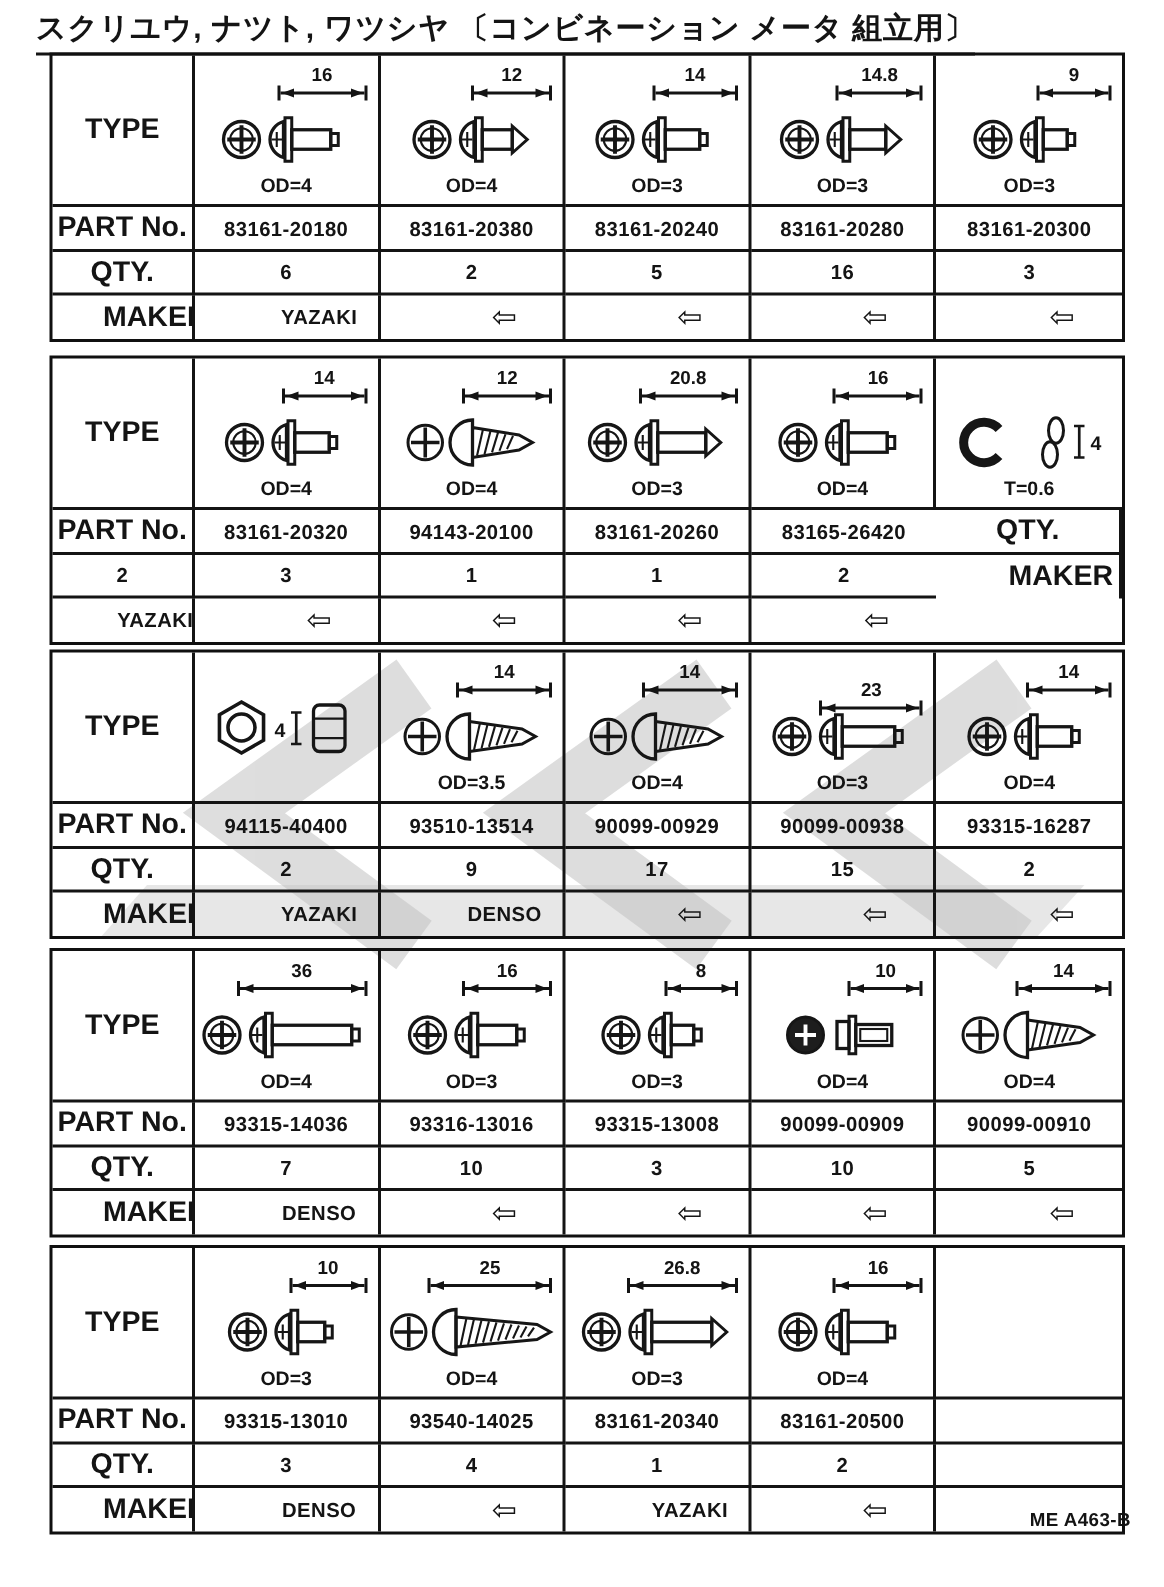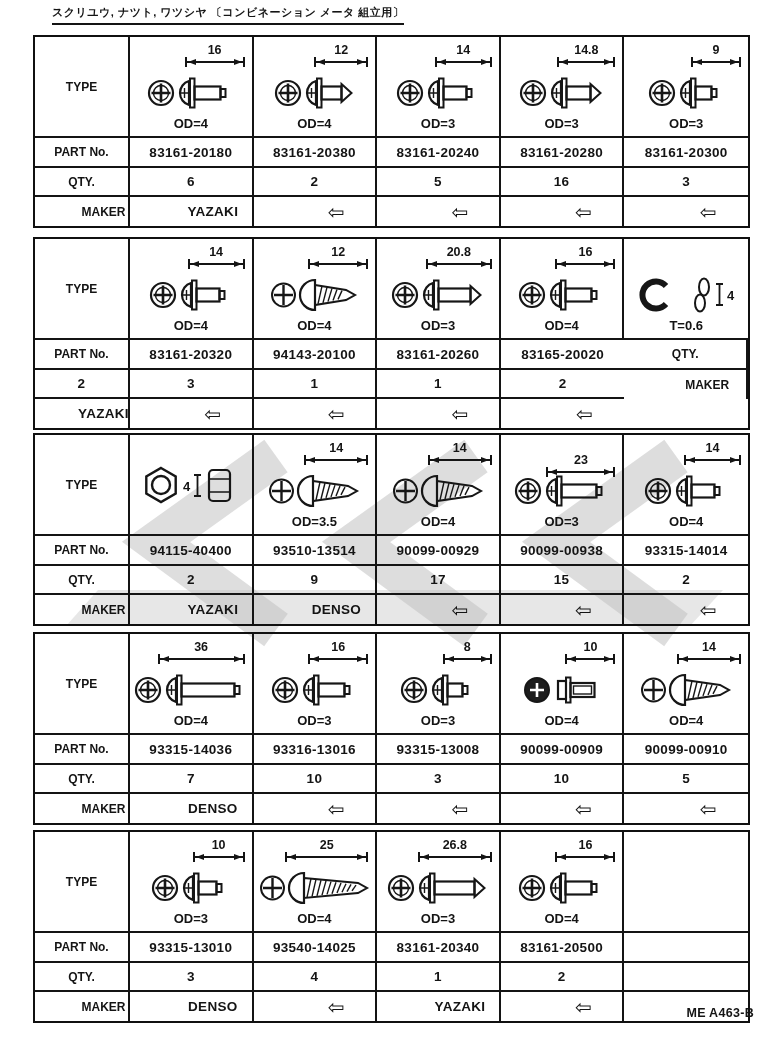--- a/index.html
+++ b/index.html
@@ -1,36 +1,36 @@
 <!DOCTYPE html>
 <html><head>
 <meta charset="utf-8">
 <style>
   html,body{margin:0;padding:0;}
   body{
     width:776px;height:1058px;position:relative;background:#ffffff;
     font-family:"Liberation Sans",sans-serif;color:#141414;overflow:hidden;
   }
   .title{
-    position:absolute;left:52px;top:5px;font-size:11px;font-weight:700;
+    position:absolute;left:24px;top:5px;font-size:20px;font-weight:700;
     letter-spacing:0.5px;border-bottom:2.5px solid #141414;padding-bottom:3px;
   }
   #watermark{position:absolute;left:28px;top:438px;z-index:0;}
   .ptable{
     position:absolute;left:33px;width:717px;height:193px;z-index:1;
     display:grid;grid-template-columns:95px repeat(5,1fr);
     grid-template-rows:101px 30px 29px 1fr;
     border:2.5px solid #101010;box-sizing:border-box;background:transparent;
   }
   .cell{border-right:2px solid #141414;border-bottom:2px solid #141414;
     box-sizing:border-box;overflow:hidden;background:transparent;}
   .cell.last-col{border-right:none;}
   .cell.last-row{border-bottom:none;padding-left:44px;}
   .lab{display:flex;align-items:center;justify-content:center;
-    font-weight:700;font-size:12px;}
+    font-weight:700;font-size:19px;}
   .dcell{display:flex;align-items:center;justify-content:center;
     font-weight:700;font-size:13.5px;letter-spacing:0.3px;}
   .tcell{position:relative;display:flex;flex-direction:column;
     align-items:center;justify-content:flex-end;padding-bottom:5px;}
   .tcell.center{justify-content:center;padding-bottom:0;}
   .od{font-size:13px;font-weight:700;margin-top:0;}
   .icon{line-height:0;margin-top:2px;}
   .icon text{font-family:"Liberation Sans",sans-serif;font-size:13px;font-weight:700;fill:#141414;}
   .dim{position:absolute;top:6px;right:9px;display:flex;flex-direction:column;align-items:center;}
   .dim-label{font-size:12.5px;font-weight:700;margin-bottom:0;}
@@ -319,21 +319,21 @@
       <div class="cell dcell">
         <span>83161-20320</span>
       </div>
       <div class="cell dcell">
         <span>94143-20100</span>
       </div>
       <div class="cell dcell">
         <span>83161-20260</span>
       </div>
       <div class="cell dcell last-col">
-        <span>83165-20020</span>
+        <span>83165-26420</span>
       </div>
       <div class="cell lab">
         <span>QTY.</span>
       </div>
       <div class="cell dcell">
         <span>2</span>
       </div>
       <div class="cell dcell">
         <span>3</span>
       </div>
@@ -473,21 +473,21 @@
       <div class="cell dcell">
         <span>93510-13514</span>
       </div>
       <div class="cell dcell">
         <span>90099-00929</span>
       </div>
       <div class="cell dcell">
         <span>90099-00938</span>
       </div>
       <div class="cell dcell last-col">
-        <span>93315-14014</span>
+        <span>93315-16287</span>
       </div>
       <div class="cell lab">
         <span>QTY.</span>
       </div>
       <div class="cell dcell">
         <span>2</span>
       </div>
       <div class="cell dcell">
         <span>9</span>
       </div>

